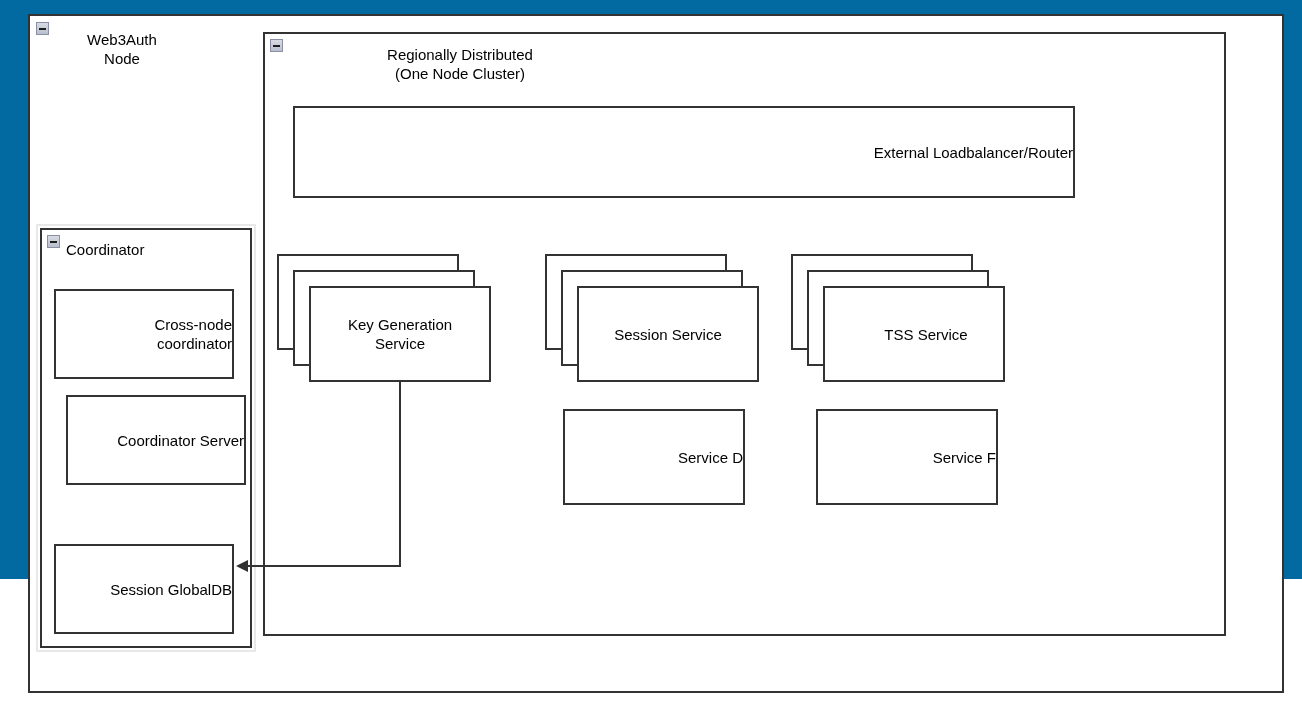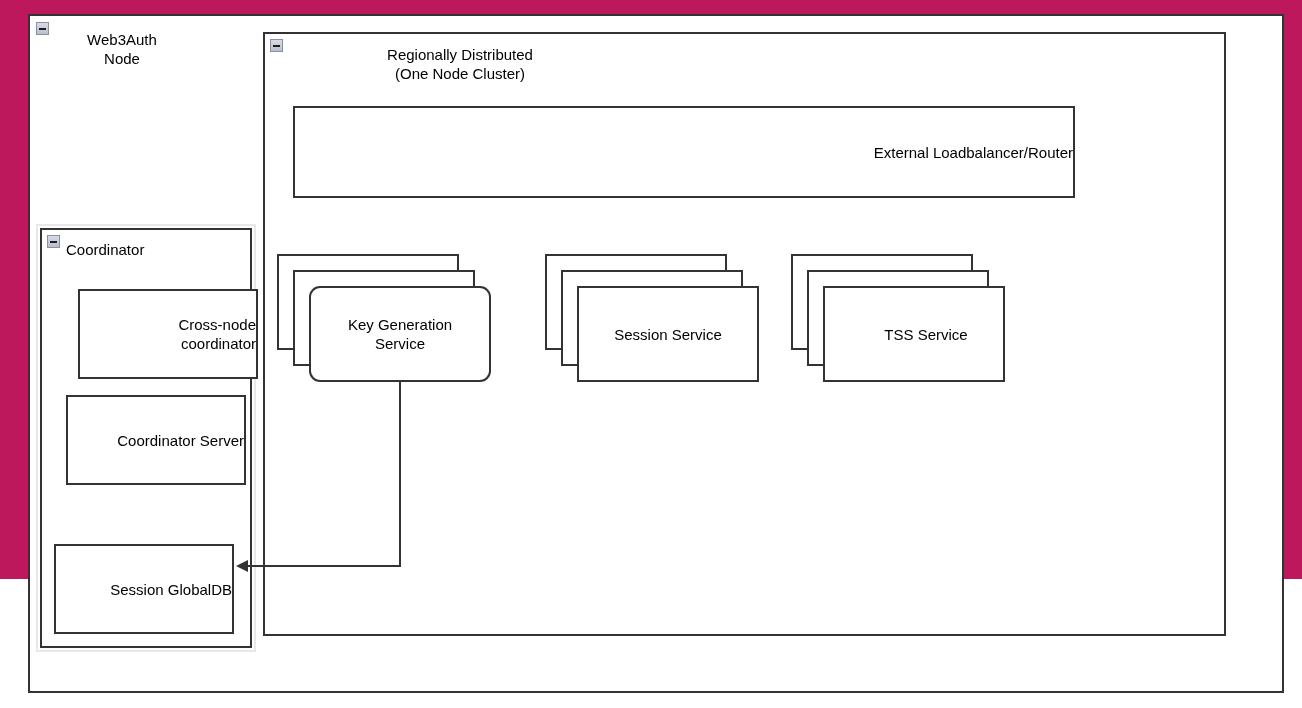--- a/index.html
+++ b/index.html
@@ -11,21 +11,21 @@
     width: 1302px;
     height: 708px;
     font-family: "Liberation Sans", sans-serif;
     color: #000000;
     overflow: hidden;
   }
   #canvas {
     position: relative;
     width: 1302px;
     height: 579px;
-    background: #be185d;
+    background: #0369a1;
   }
 
   
   .box {
     position: absolute;
     box-sizing: border-box;
     background: #ffffff;
     border: 2px solid #333333;
   }
   .container-box {
@@ -146,21 +146,21 @@
   <div class="container-title title-centered" style="left:290px; top:45px; width:340px;">Regionally Distributed
 (One Node Cluster)</div>
 
   <div class="box" style="left:293px; top:106px; width:782px; height:92px;">
     <div class="label-center">External Loadbalancer/Router</div>
   </div>
 
   <div class="stack" style="left:277px; top:254px; width:214px; height:128px;">
     <div class="layer l0" style="width:182px; height:96px;"></div>
     <div class="layer l1" style="width:182px; height:96px;"></div>
-    <div class="layer l2 front" style="width:182px; height:96px;border-radius:11px;">
+    <div class="layer l2 front" style="width:182px; height:96px;">
       <span>Key Generation
 Service</span>
     </div>
   </div>
 
   <div class="stack" style="left:545px; top:254px; width:214px; height:128px;">
     <div class="layer l0" style="width:182px; height:96px;"></div>
     <div class="layer l1" style="width:182px; height:96px;"></div>
     <div class="layer l2 front" style="width:182px; height:96px;">
       <span>Session Service</span>
@@ -168,28 +168,34 @@
   </div>
 
   <div class="stack" style="left:791px; top:254px; width:214px; height:128px;">
     <div class="layer l0" style="width:182px; height:96px;"></div>
     <div class="layer l1" style="width:182px; height:96px;"></div>
     <div class="layer l2 front" style="width:182px; height:96px;padding-left:24px;">
       <span>TSS Service</span>
     </div>
   </div>
 
-
+  <div class="box" style="left:563px; top:409px; width:182px; height:96px;">
+    <div class="label-center">Service D</div>
+  </div>
+
+  <div class="box" style="left:816px; top:409px; width:182px; height:96px;">
+    <div class="label-center">Service F</div>
+  </div>
 
   <div class="container-box framed" style="left:40px; top:228px; width:212px; height:420px;">
   </div>
   <div class="toggle-icon" style="left:47px; top:235px;"></div>
   <div class="container-title" style="left:66px; top:240px; width:150px;">Coordinator</div>
 
-  <div class="box" style="left:54px; top:289px; width:180px; height:90px;margin-left:24px;">
+  <div class="box" style="left:54px; top:289px; width:180px; height:90px;">
     <div class="label-center">Cross-node
 coordinator</div>
   </div>
 
   <div class="box" style="left:54px; top:395px; width:180px; height:90px;margin-left:12px;">
     <div class="label-center">Coordinator Server</div>
   </div>
 
   <div class="box" style="left:54px; top:544px; width:180px; height:90px;">
     <div class="label-center">Session GlobalDB</div>

